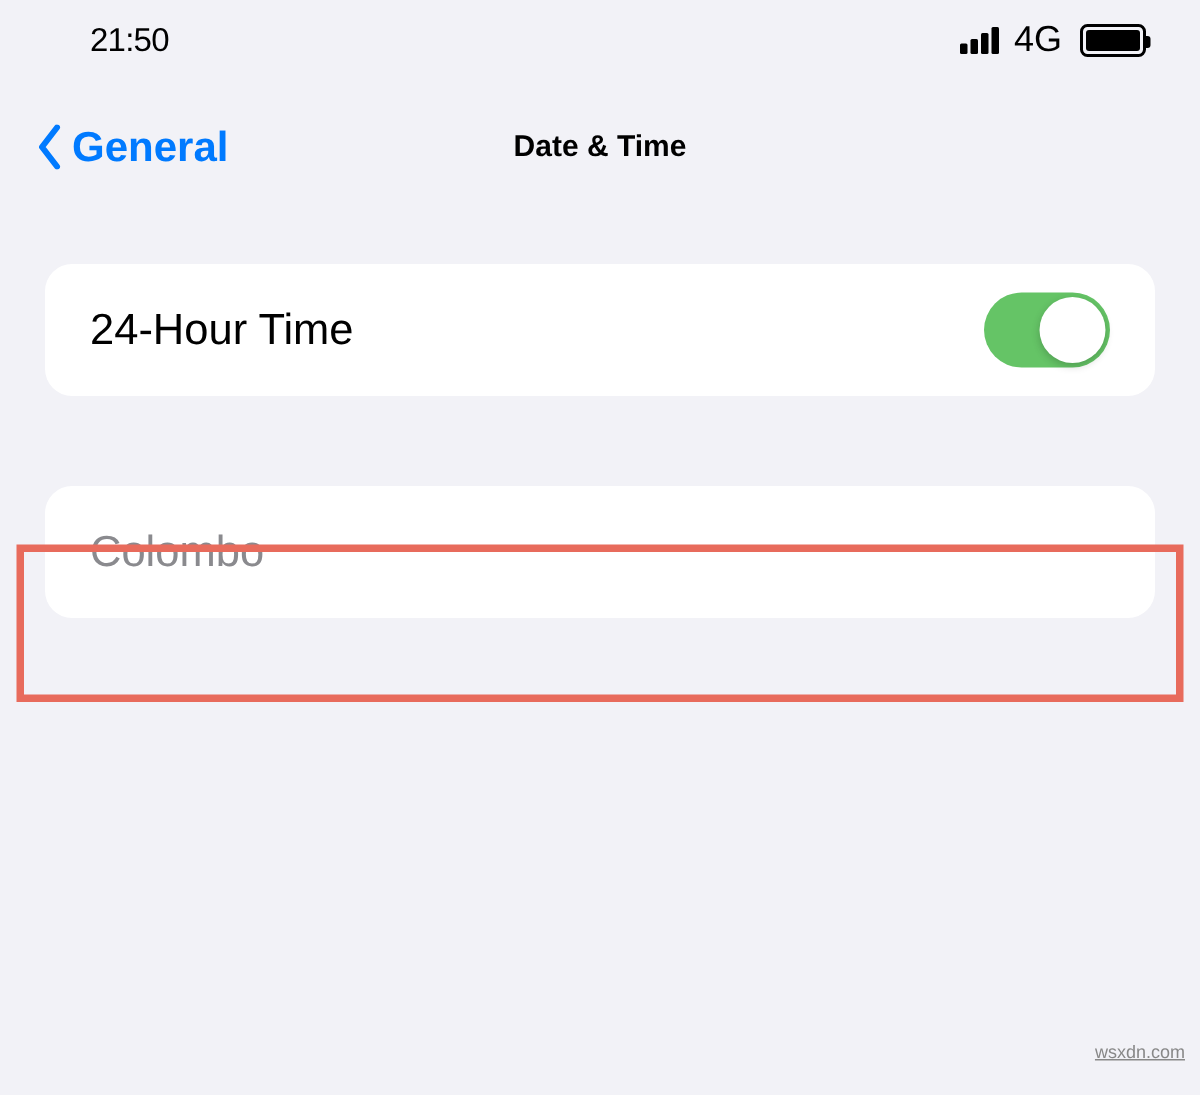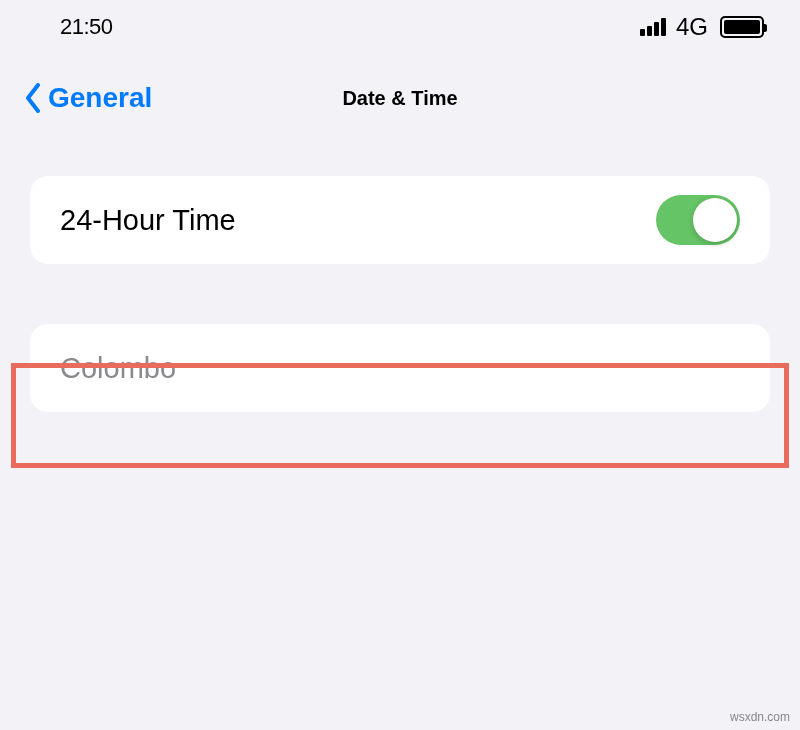--- a/index.html
+++ b/index.html
@@ -178,24 +178,25 @@
 
     .highlight {
       position: absolute;
       border: 5px solid #e86b5c;
       pointer-events: none;
       box-sizing: border-box;
     }
 
     .watermark {
       position: absolute;
-      bottom: 6px;
+      bottom: 22px;
       right: 10px;
       font-size: 12px;
       color: #888;
+      text-decoration: underline;
     }
   </style>
 </head>
 <body>
 
 <div class="status-bar">
   <div class="time">21:50</div>
   <div class="status-right">
     <div class="signal-bars">
       <div class="bar"></div>

